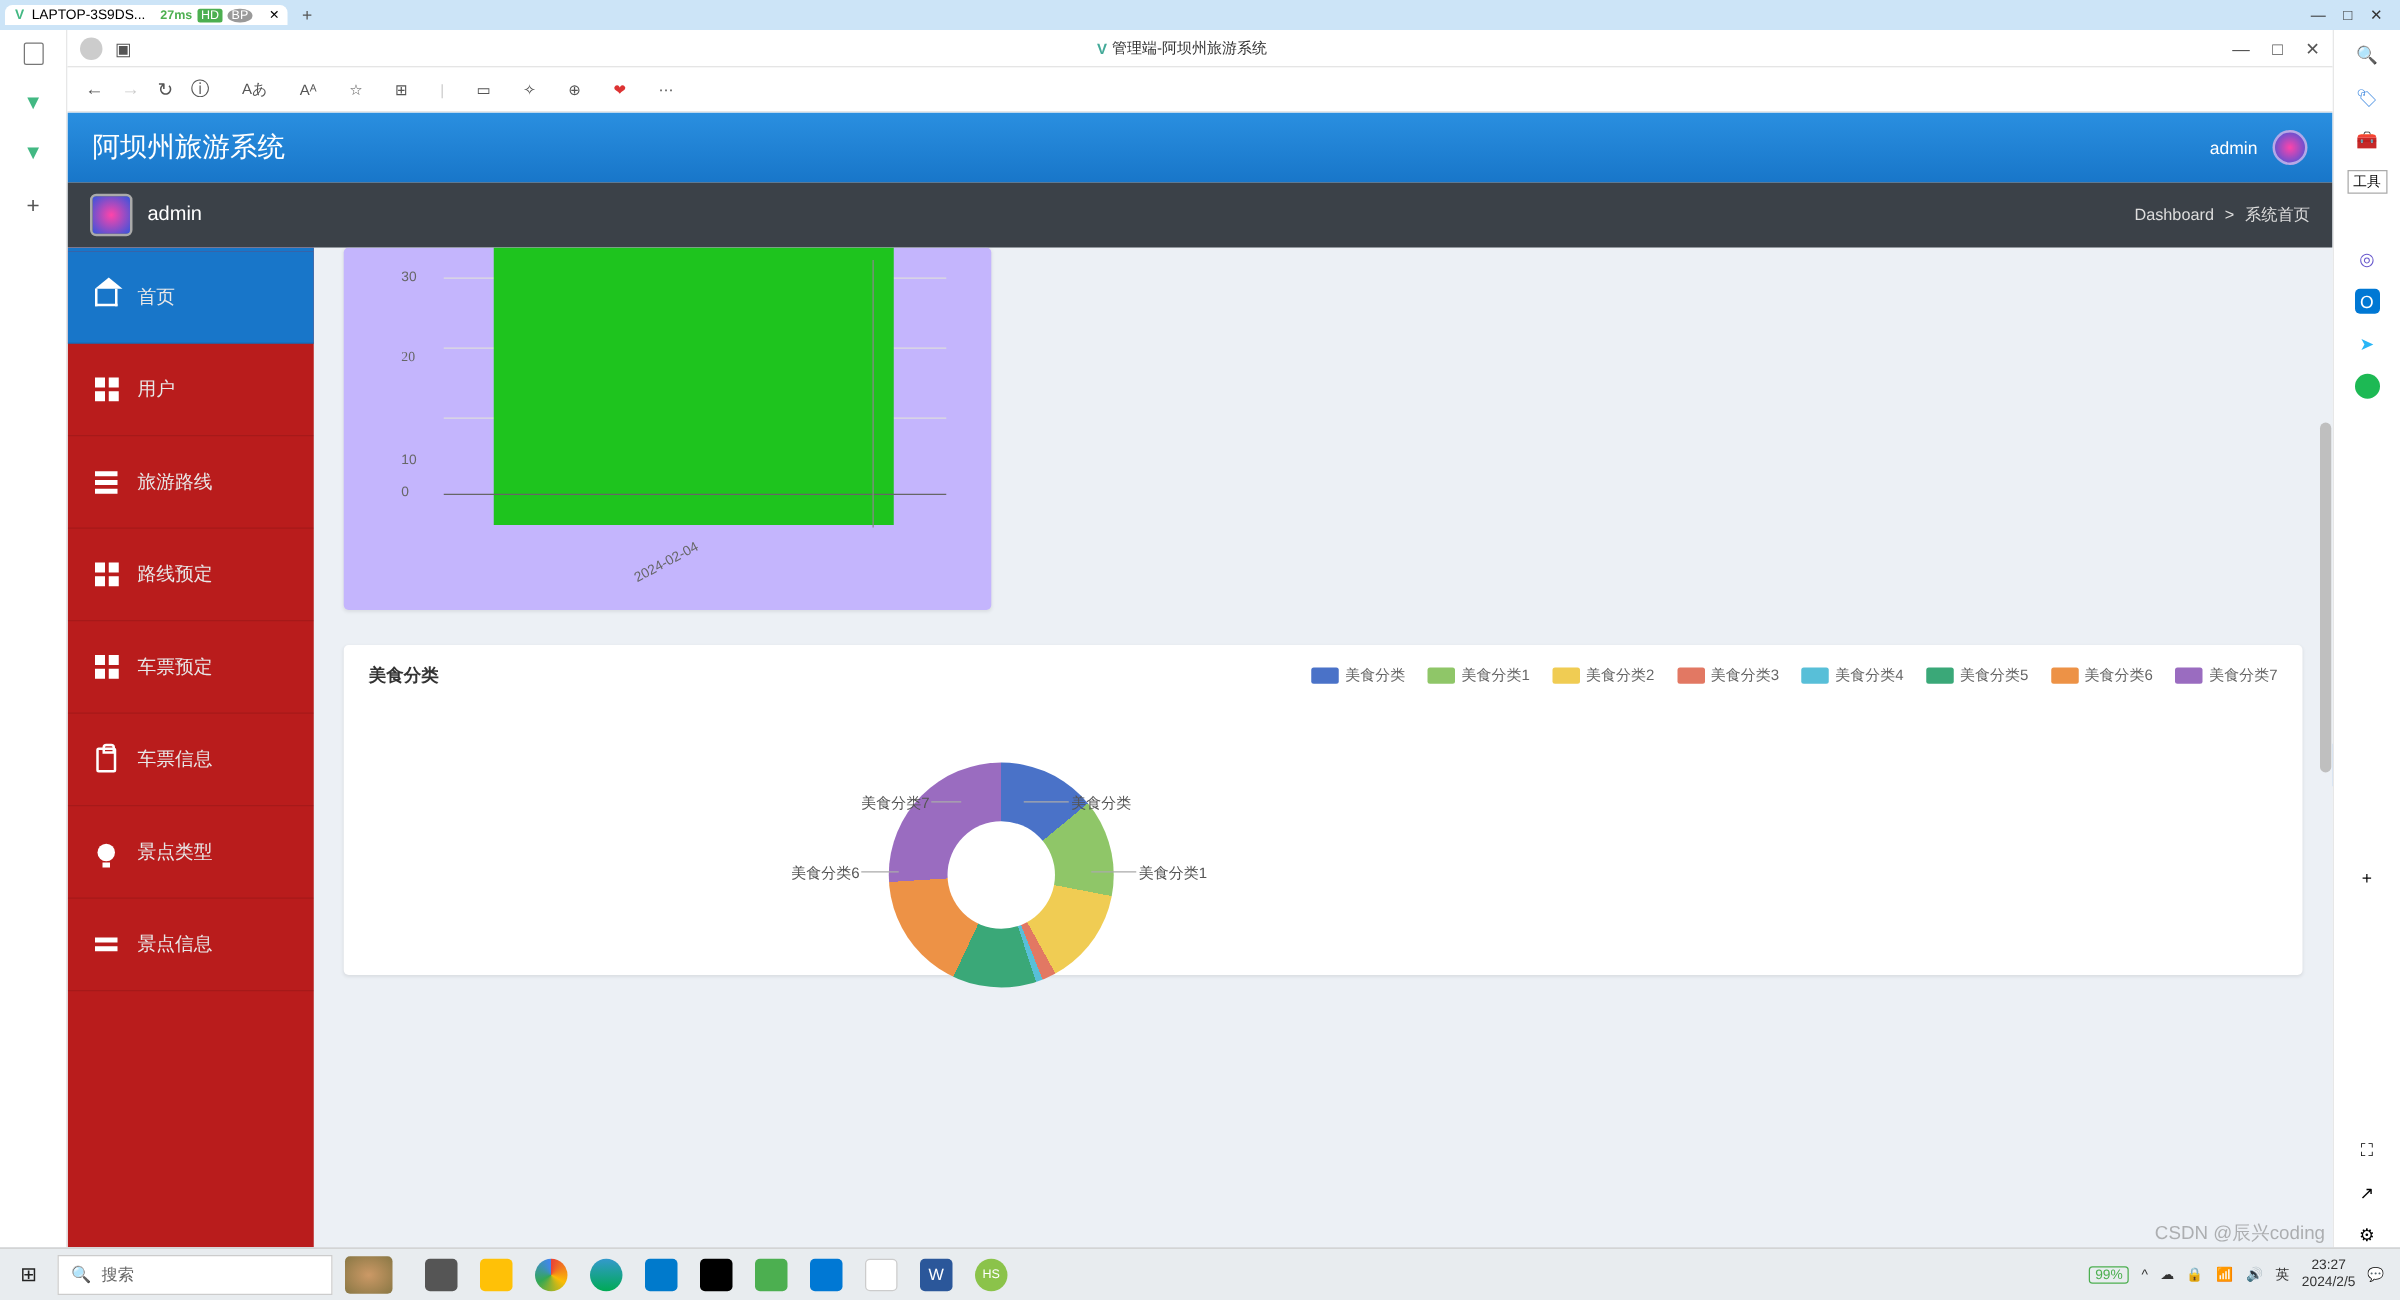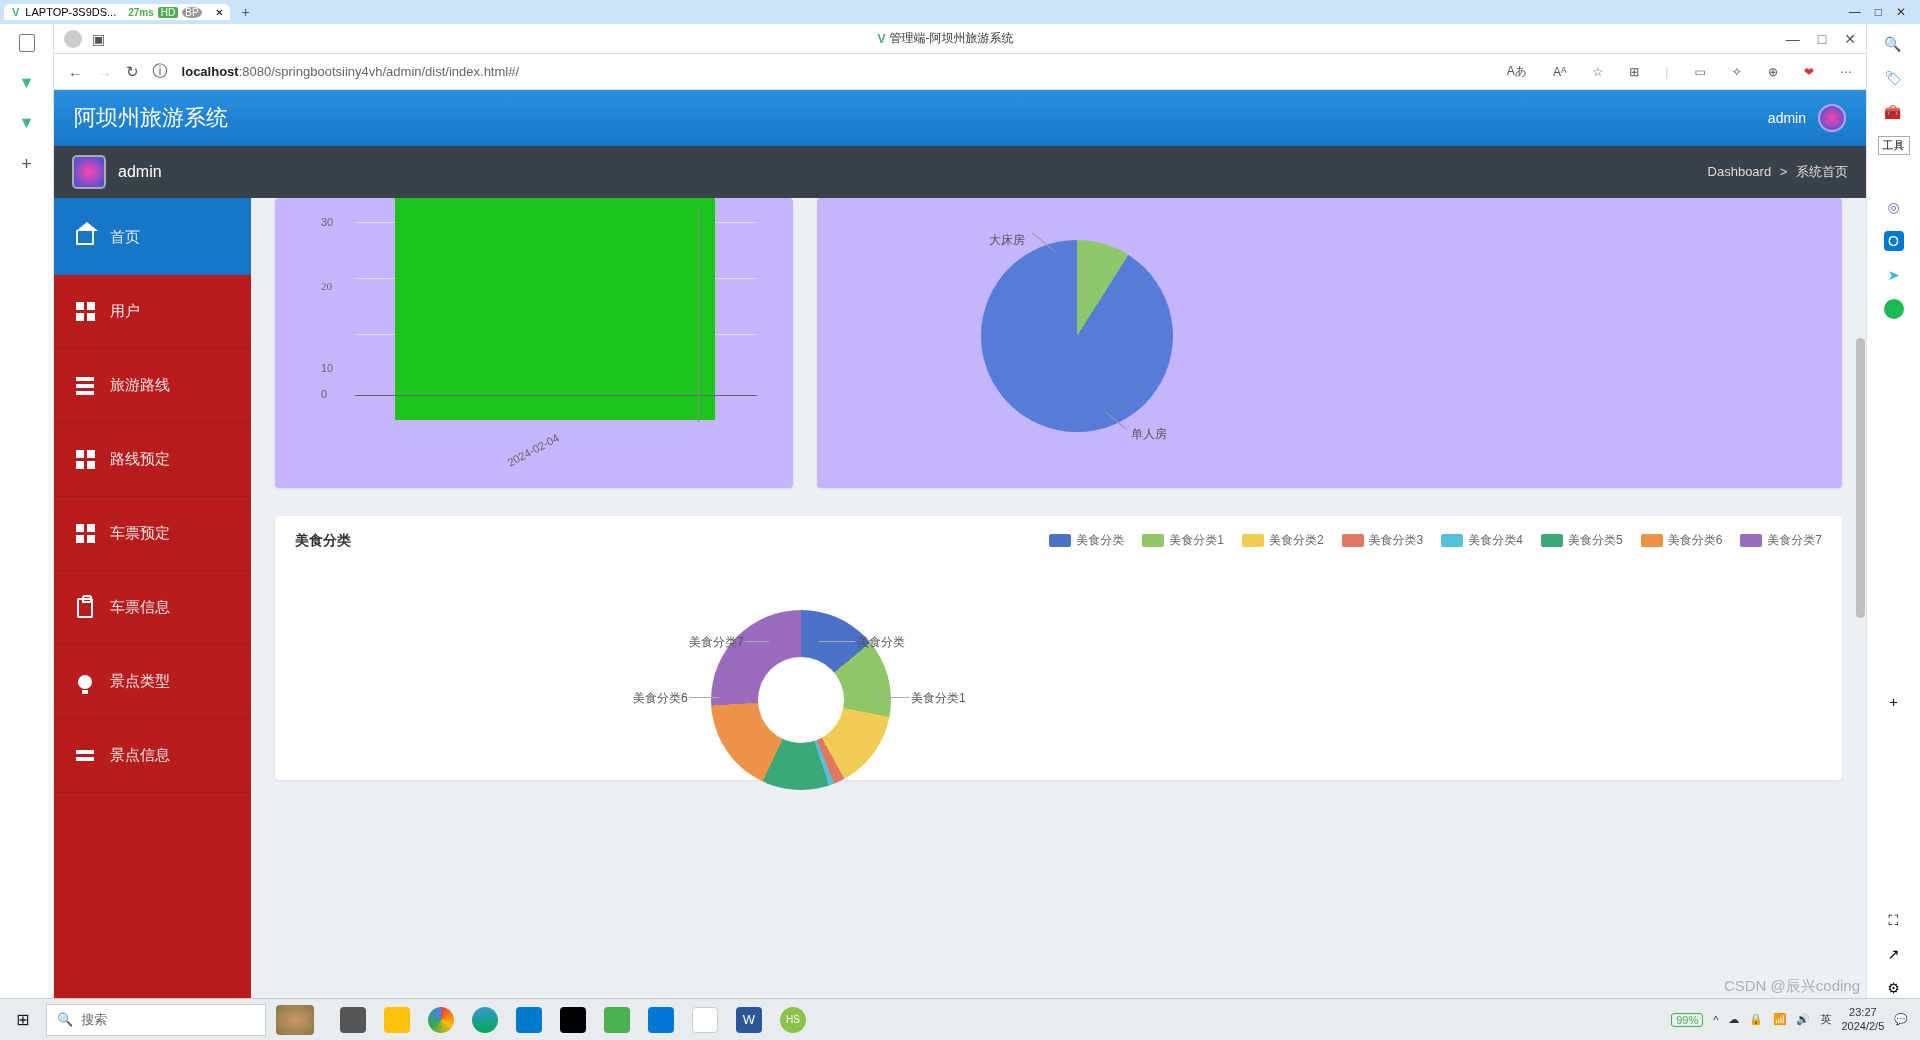--- a/index.html
+++ b/index.html
@@ -181,21 +181,20 @@
       <span>—</span>
       <span>□</span>
       <span>✕</span>
     </div>
   </div>
   <div class="browser-url">
     <span class="nav-ic">←</span>
     <span class="nav-ic" style="opacity:.3;">→</span>
     <span class="nav-ic">↻</span>
     <span class="nav-ic">ⓘ</span>
-    <div class="url-text"><b>localhost</b><span>:8080/springbootsiiny4vh/admin/dist/index.html#/</span></div>
     <span class="toolbar-ic">Aあ</span>
     <span class="toolbar-ic">Aᴬ</span>
     <span class="toolbar-ic">☆</span>
     <span class="toolbar-ic">⊞</span>
     <span class="toolbar-ic" style="color:#ccc;">|</span>
     <span class="toolbar-ic">▭</span>
     <span class="toolbar-ic">✧</span>
     <span class="toolbar-ic">⊕</span>
     <span class="toolbar-ic" style="color:#d33;">❤</span>
     <span class="toolbar-ic">⋯</span>
@@ -305,27 +304,20 @@
                 <div class="y-label" style="top:78px;font-family:Liberation Serif, serif;">20</div>
                 <div class="grid-line" style="top:126px;"></div>
                 <div class="y-label" style="top:126px;margin-top:34px;">10</div>
                 <div class="y-label" style="top:186px;">0</div>
                 <div class="bar-area" style="top:-16px;"></div>
                 <div class="chart-border-bottom" style="bottom:84px;"></div>
                 <div class="chart-border-right"></div>
                 <div class="x-label">2024-02-04</div>
               </div>
             </div>
-            <div class="card card2">
-              <div class="pie"></div>
-              <div class="pie-lbl" style="top:34px;left:172px;">大床房</div>
-              <div class="pie-line" style="top:44px;left:212px;width:30px;transform:rotate(40deg);"></div>
-              <div class="pie-lbl" style="top:228px;left:314px;">单人房</div>
-              <div class="pie-line" style="top:222px;left:286px;width:26px;transform:rotate(40deg);"></div>
-            </div>
           </div>
           <div class="row2">
             <div class="card card3">
               <div class="c3-title">美食分类</div>
               <div class="legend" id="legend-holder">
                   <span><i style="background:#4a72c8;"></i>美食分类</span>
                   <span><i style="background:#8fc668;"></i>美食分类1</span>
                   <span><i style="background:#f0cc53;"></i>美食分类2</span>
                   <span><i style="background:#e27863;"></i>美食分类3</span>
                   <span><i style="background:#58bfd8;"></i>美食分类4</span>

